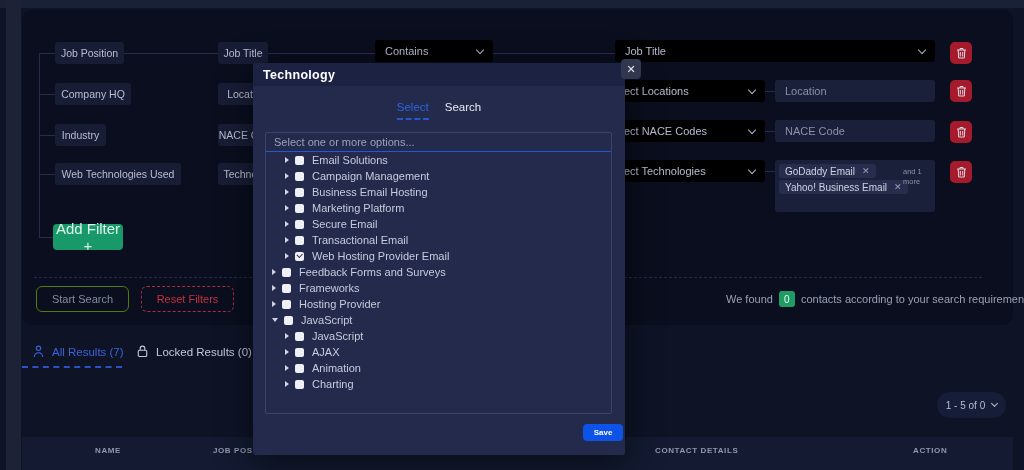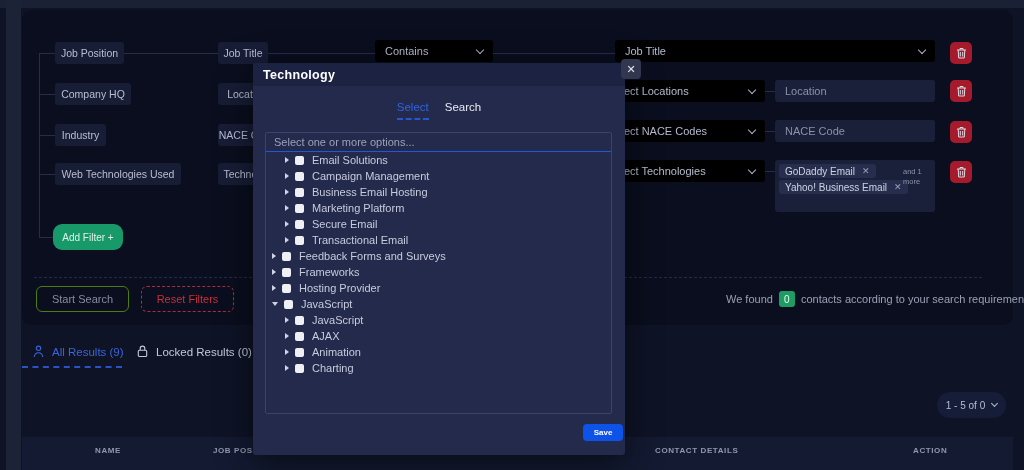--- a/index.html
+++ b/index.html
@@ -25,21 +25,21 @@
   .text-input { background:#1a2039; border:none; border-radius:3px; color:#b6bccf; font-size:11px;
           padding:0 10px; outline:none; width:100%; height:100%; font-family:inherit; }
   .text-input::placeholder { color:#8a91a8; opacity:1; }
   .tags-box { background:#1a2039; border-radius:3px; }
   .chip { position:absolute; left:4px; height:14px; background:#272e4d; border-radius:3px;
           display:inline-flex; align-items:center; gap:7px; padding:0 6px; color:#ced2e2; font-size:10px; white-space:nowrap; }
   .chip .x { color:#9aa0b8; font-size:9px; }
   .more-note { position:absolute; left:128px; top:7px; width:32px; color:#8a91a8; font-size:7.5px; line-height:10px; }
   .trash-btn { width:22px; height:22px; background:#a51b2b; border-radius:5px; border:none;
           display:flex; align-items:center; justify-content:center; cursor:pointer; }
-  .btn-add { background:#17996a; border:none; border-radius:9px; color:#dff2ea; font-size:10px;
+  .btn-add { background:#17996a; border:none; border-radius:4px; color:#dff2ea; font-size:15px;
           display:flex; align-items:center; justify-content:center; cursor:pointer; }
   .btn-start { background:transparent; border:1px solid #4d7c0f; border-radius:6px; color:#858ca1;
           font-size:11px; cursor:pointer; }
   .btn-reset { background:transparent; border:1px dashed #a8303c; border-radius:6px; color:#c5303c;
           font-size:11px; cursor:pointer; }
   .dashed-sep { border-top:1px dashed #232946; height:0; }
 
   
   .found-row { display:flex; align-items:center; gap:6px; color:#9aa0b5; font-size:11px; white-space:nowrap; }
   .found-badge { width:16px; height:16px; background:#1f9c63; border-radius:3px; color:#eafff4;
@@ -208,21 +208,21 @@
     </div>
   </div>
 
   <button class="abs tab tab-active" style="left:33px;top:345px">
     <svg width="11" height="13" viewBox="0 0 11 13">
         <g fill="none" stroke="#3c64d9" stroke-width="1.1">
           <circle cx="5.5" cy="3.3" r="2.2"></circle>
           <path d="M1.2 12c.4-2.8 2-4.2 4.3-4.2s3.9 1.4 4.3 4.2"></path>
         </g>
       </svg>
-    <span>All Results (9)</span>
+    <span>All Results (7)</span>
   </button>
   <button class="abs tab tab-idle" style="left:137px;top:345px">
     <svg width="11" height="13" viewBox="0 0 11 13">
         <g fill="none" stroke="#c3c8da" stroke-width="1.1">
           <rect x="1.3" y="5.2" width="8.4" height="6.3" rx="1"></rect>
           <path d="M3.2 5.2V3.4a2.3 2.3 0 0 1 4.6 0v1.8"></path>
         </g>
       </svg>
     <span>Locked Results (0)</span>
   </button>
@@ -276,20 +276,25 @@
           <div class="tree-row" style="padding-left: 19px;">
             <span class="caret"></span>
             <span class="cb"></span>
             <span>Secure Email</span>
           </div>
           <div class="tree-row" style="padding-left: 19px;">
             <span class="caret"></span>
             <span class="cb"></span>
             <span>Transactional Email</span>
           </div>
+          <div class="tree-row" style="padding-left: 19px;">
+            <span class="caret"></span>
+            <span class="cb checked"></span>
+            <span>Web Hosting Provider Email</span>
+          </div>
           <div class="tree-row" style="padding-left: 6px;">
             <span class="caret"></span>
             <span class="cb"></span>
             <span>Feedback Forms and Surveys</span>
           </div>
           <div class="tree-row" style="padding-left: 6px;">
             <span class="caret"></span>
             <span class="cb"></span>
             <span>Frameworks</span>
           </div>

